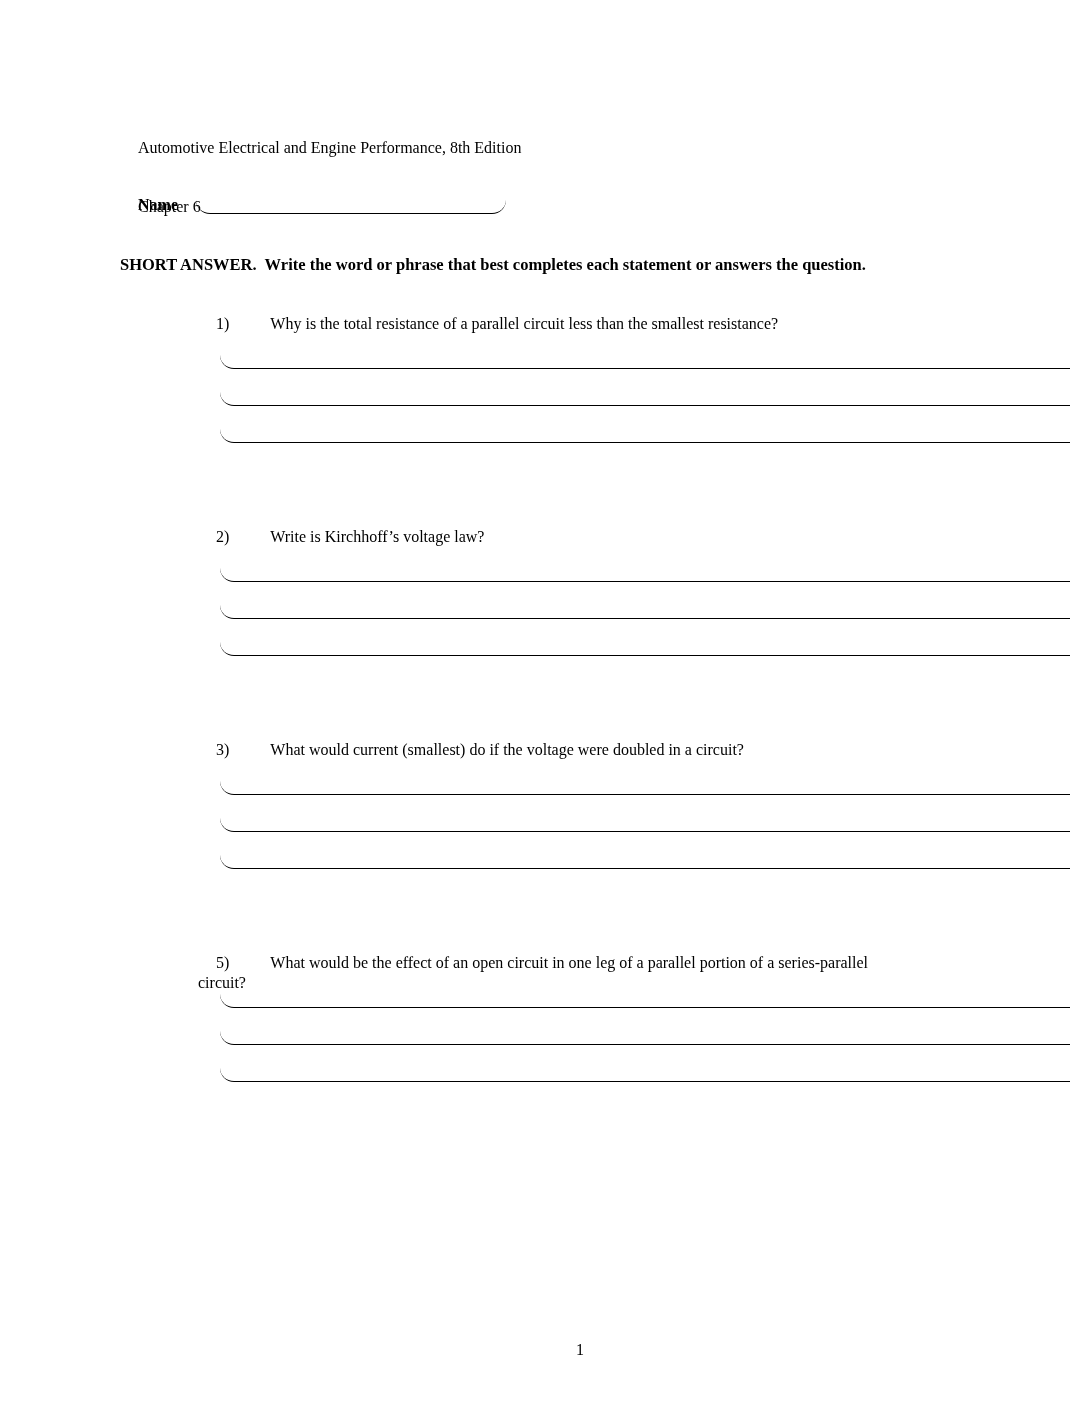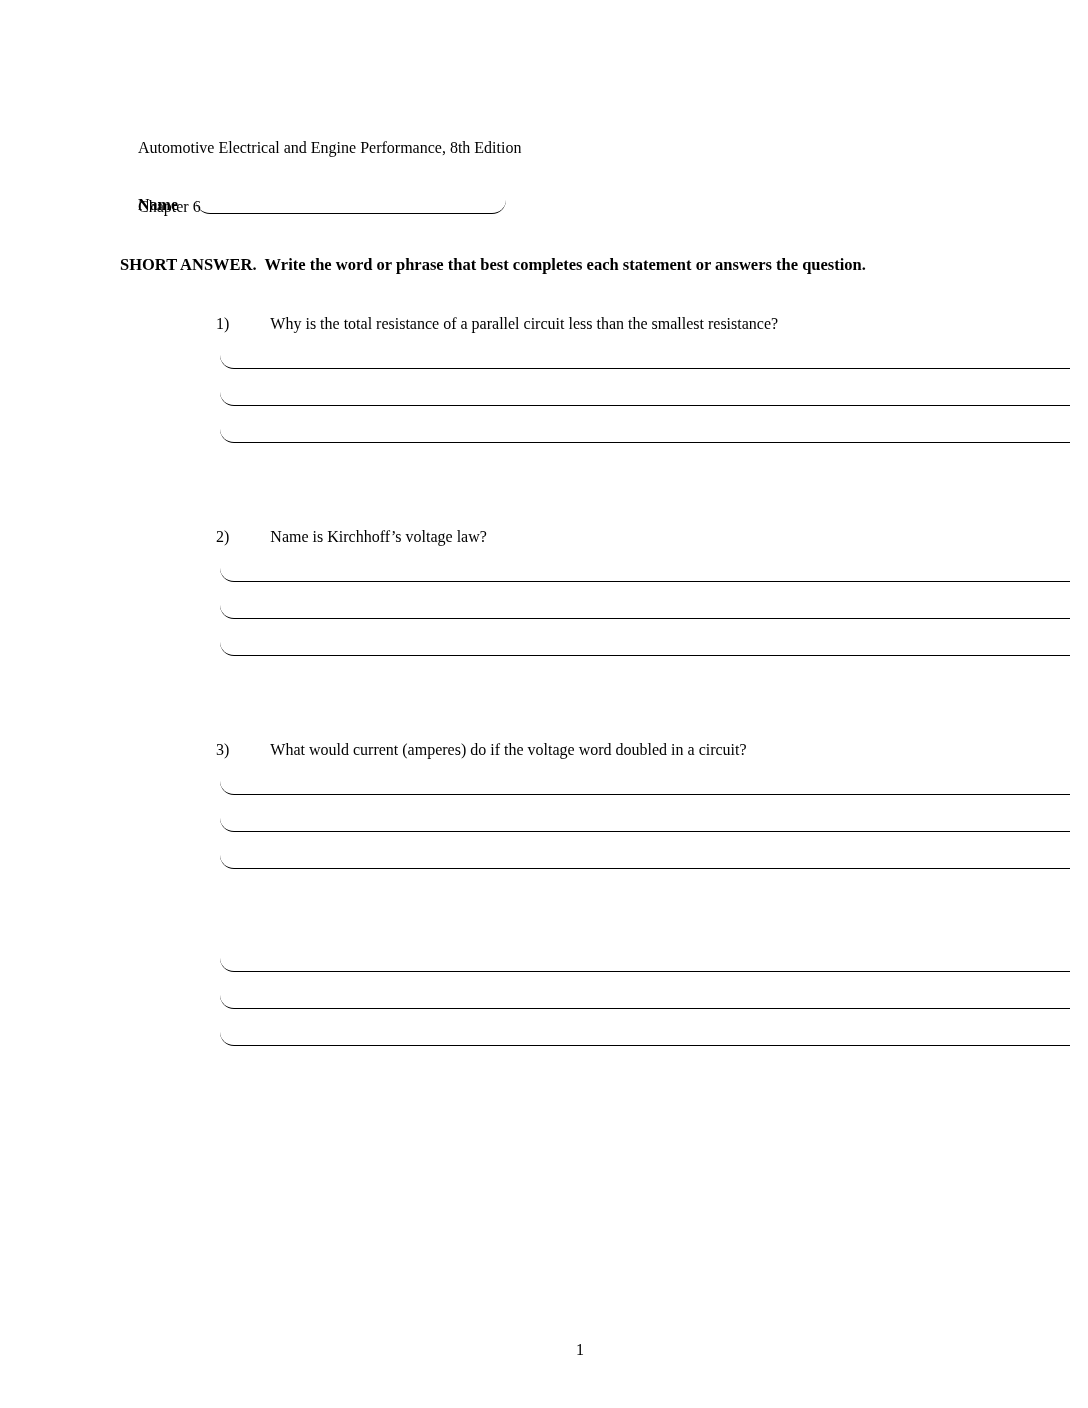--- a/index.html
+++ b/index.html
@@ -96,38 +96,41 @@
       <div class="question-line">
         <span class="q-num">1)</span><span>Why is the total resistance of a parallel circuit less than the smallest resistance?</span>
       </div>
       <div class="answer-line"></div>
       <div class="answer-line"></div>
       <div class="answer-line"></div>
     </div>
 
     <div class="question-block">
       <div class="question-line">
-        <span class="q-num">2)</span><span>Name is Kirchhoff’s voltage law?</span>
+        <span class="q-num">2)</span><span>Write is Kirchhoff’s voltage law?</span>
       </div>
       <div class="answer-line"></div>
       <div class="answer-line"></div>
       <div class="answer-line"></div>
     </div>
 
     <div class="question-block">
       <div class="question-line">
-        <span class="q-num">3)</span><span>What would current (amperes) do if the voltage word doubled in a circuit?</span>
+        <span class="q-num">3)</span><span>What would current (smallest) do if the voltage were doubled in a circuit?</span>
       </div>
       <div class="answer-line"></div>
       <div class="answer-line"></div>
       <div class="answer-line"></div>
     </div>
 
 
     <div class="question-block">
+      <div class="question-line">
+        <span class="q-num">5)</span><span>What would be the effect of an open circuit in one leg of a parallel portion of a series-parallel circuit?</span>
+      </div>
       <div class="answer-line"></div>
       <div class="answer-line"></div>
       <div class="answer-line"></div>
     </div>
 
   </div>
 
   <div class="page-number">1</div>
 
 </div>

